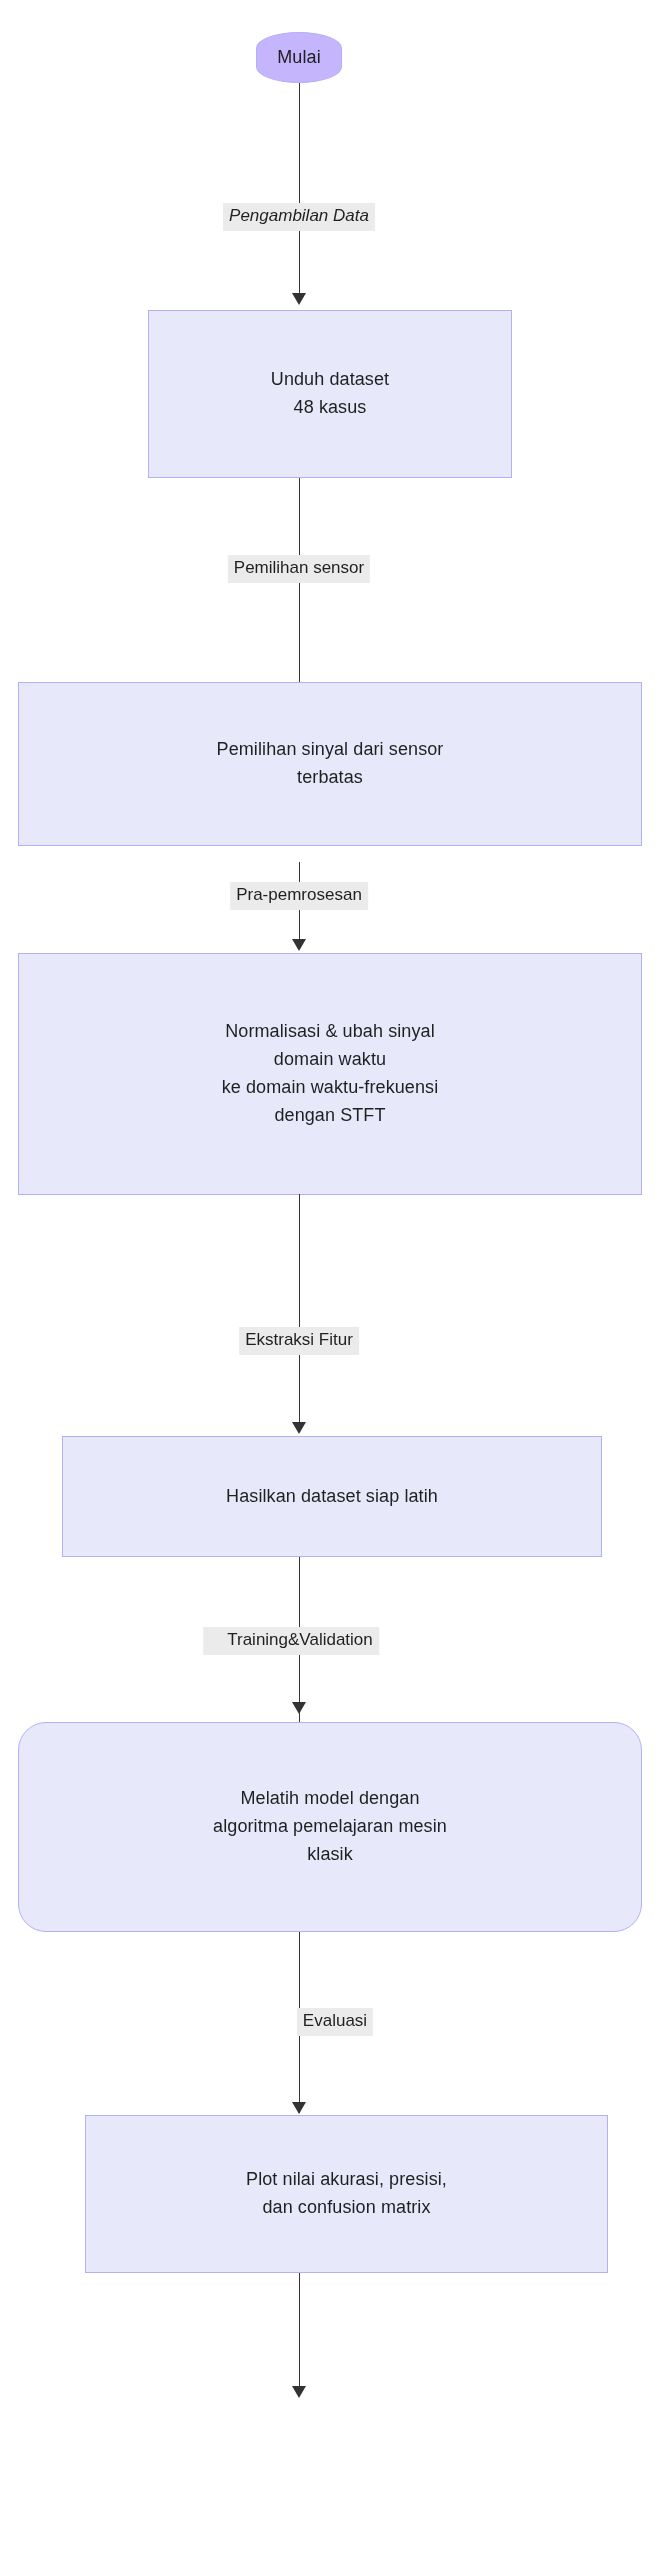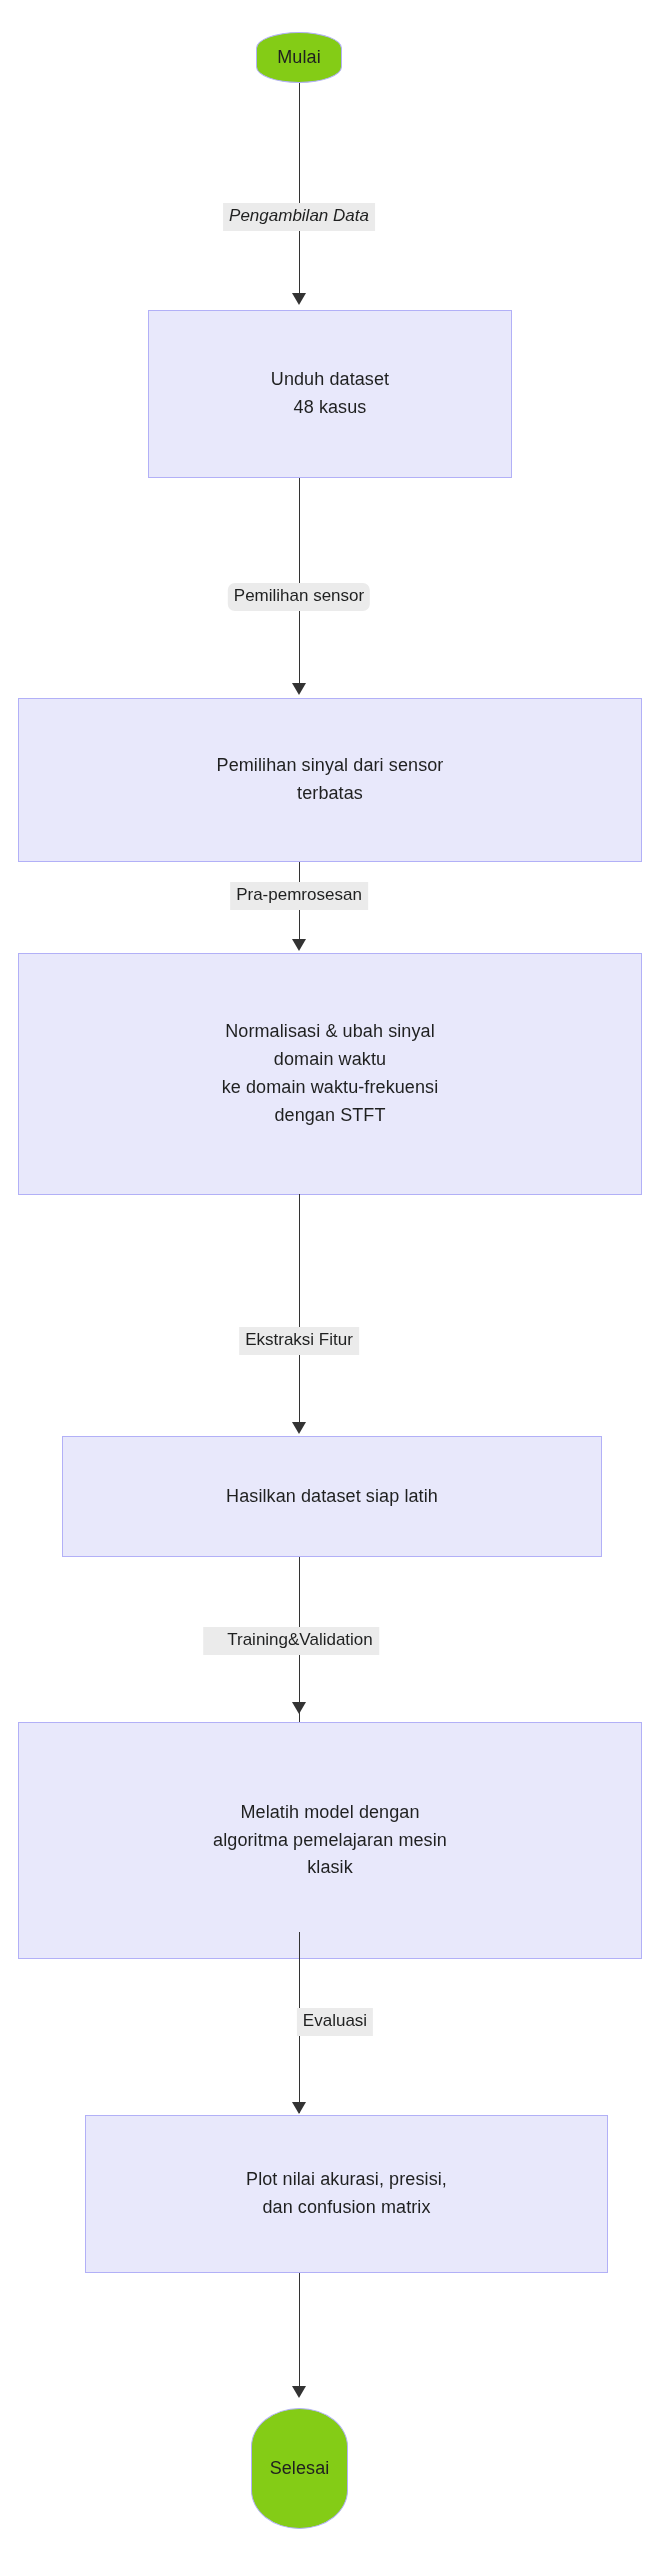--- a/index.html
+++ b/index.html
@@ -29,21 +29,21 @@
     display: flex;
     align-items: center;
     justify-content: center;
     text-align: center;
     font-size: 18px;
     line-height: 1.55;
     letter-spacing: 0.1px;
   }
   .node.terminal {
     border-radius: 50% / 32%;
-    background: #84cc16;
+    background: #c4b5fd;
     border: 1.7px solid #b2b0f7;
   }
   .node .label {
     display: block;
     padding: 0 8px;
     white-space: pre-line;
   }
 
   
   .edge-line {
@@ -86,23 +86,23 @@
   <div class="arrowhead" style="left:292px; top:293px;"></div>
   <div class="edge-label" style="left:299px; top:203px;font-style:italic;">Pengambilan Data</div>
 
   <div class="node" style="left:148px; top:310px; width:364px; height:168px;">
     <span class="label">Unduh dataset
 48 kasus</span>
   </div>
 
   <div class="edge-line" style="left:299px; top:478px; height:205px;"></div>
   <div class="arrowhead" style="left:292px; top:683px;"></div>
-  <div class="edge-label" style="left:299px; top:583px;border-radius:7px;">Pemilihan sensor</div>
+  <div class="edge-label" style="left:299px; top:555px;">Pemilihan sensor</div>
 
-  <div class="node" style="left:18px; top:698px; width:624px; height:164px;">
+  <div class="node" style="left:18px; top:682px; width:624px; height:164px;">
     <span class="label">Pemilihan sinyal dari sensor
 terbatas</span>
   </div>
 
   <div class="edge-line" style="left:299px; top:862px; height:87px;"></div>
   <div class="arrowhead" style="left:292px; top:939px;"></div>
   <div class="edge-label" style="left:299px; top:882px;">Pra-pemrosesan</div>
 
   <div class="node" style="left:18px; top:953px; width:624px; height:242px;">
     <span class="label">Normalisasi &amp; ubah sinyal
@@ -116,36 +116,33 @@
   <div class="edge-label" style="left:299px; top:1327px;">Ekstraksi Fitur</div>
 
   <div class="node" style="left:62px; top:1436px; width:540px; height:121px;">
     <span class="label">Hasilkan dataset siap latih</span>
   </div>
 
   <div class="edge-line" style="left:299px; top:1557px; height:168px;"></div>
   <div class="arrowhead" style="left:292px; top:1702px;"></div>
   <div class="edge-label" style="left:291px; top:1627px;padding-left:24px;">Training&amp;Validation</div>
 
-  <div class="node" style="left:18px; top:1722px; width:624px; height:237px;">
+  <div class="node" style="left:18px; top:1722px; width:624px; height:210px;border-radius:28px;">
     <span class="label">Melatih model dengan
 algoritma pemelajaran mesin
 klasik</span>
   </div>
 
   <div class="edge-line" style="left:299px; top:1932px; height:181px;"></div>
   <div class="arrowhead" style="left:292px; top:2102px;"></div>
   <div class="edge-label" style="left:299px; top:2008px;margin-left:36px;">Evaluasi</div>
 
   <div class="node" style="left:76px; top:2115px; width:523px; height:158px;margin-left:9px;">
     <span class="label">Plot nilai akurasi, presisi,
 dan confusion matrix</span>
   </div>
 
   <div class="edge-line" style="left:299px; top:2273px; height:114px;"></div>
   <div class="arrowhead" style="left:292px; top:2386px;"></div>
 
-  <div class="node terminal" style="left:251px; top:2408px; width:97px; height:121px;">
-    <span class="label">Selesai</span>
-  </div>
 
 </div>
 
 
 </body></html>

